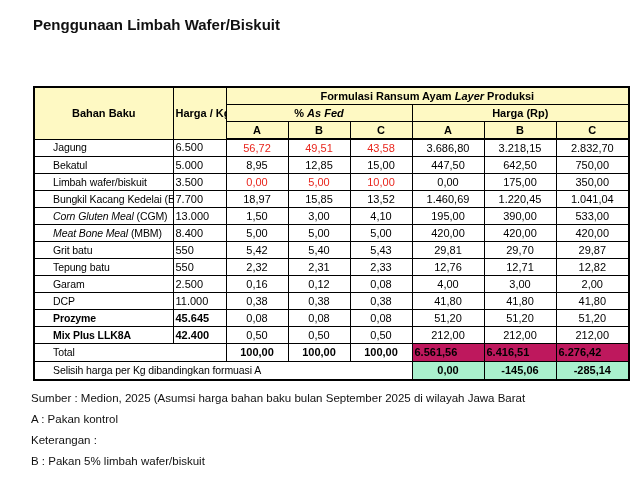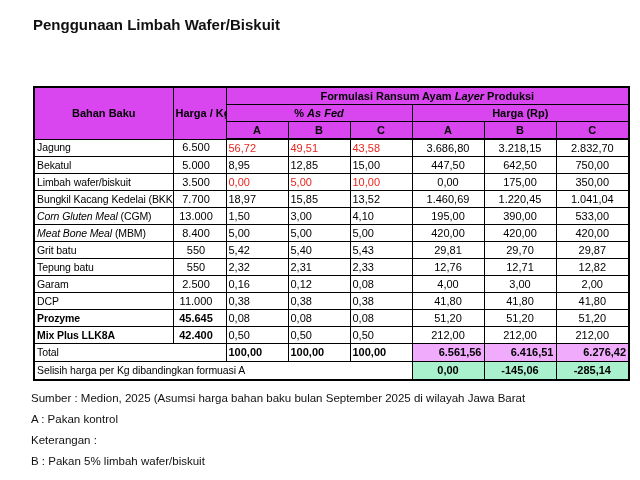--- a/index.html
+++ b/index.html
@@ -4,29 +4,29 @@
 <style>
   html,body{margin:0;padding:0;background:#fff;}
   .page{position:relative;width:640px;height:480px;background:#ffffff;overflow:hidden;
         font-family:"Liberation Sans",sans-serif;color:#000;}
   .title{position:absolute;left:33px;top:11px;width:560px;font-size:15px;font-weight:bold;
          line-height:27px;color:#111;}
   .tblwrap{position:absolute;left:33px;top:86px;}
   table.tbl{border-collapse:collapse;table-layout:fixed;width:595px;border:2px solid #000;}
   .tbl th,.tbl td{border:1px solid #000;padding:0 2px;font-size:11px;height:16px;
                   line-height:13px;white-space:nowrap;overflow:hidden;vertical-align:middle;}
-  .tbl thead th{background:#d946ef;font-weight:bold;height:16px;text-align:center;}
+  .tbl thead th{background:#fef9c3;font-weight:bold;height:16px;text-align:center;}
   .tbl thead tr:last-child th{border-bottom:2px solid #000;}
-  td.lbl{text-align:left;font-size:10.5px;letter-spacing:-0.1px;padding-left:2px;}
-  td.hk{text-align:center;padding-right:9px;}
-  td.pc{margin-top:7px;}
+  td.lbl{text-align:left;font-size:10.5px;letter-spacing:-0.1px;padding-left:18px;}
+  td.hk{text-align:left;padding-right:9px;}
+  td.pc{text-align:center;margin-top:7px;}
   td.hr{text-align:center;padding-right:2px;}
   .red{color:#e8261d;}
   .b{font-weight:bold;}
-  td.ylw{background:#f0abfc;font-weight:bold;text-align:right;padding-right:2px;}
+  td.ylw{background:#be185d;font-weight:bold;text-align:left;padding-right:2px;}
   td.grn{background:#a9f0cd;font-weight:bold;text-align:center;}
   tr.footrow td{height:17px;}
   .footer{position:absolute;left:31px;top:388px;font-size:11.5px;line-height:21px;color:#111;}
   i{font-style:italic;}
 </style>
 </head>
 <body>
 
 <div class="page">
 

